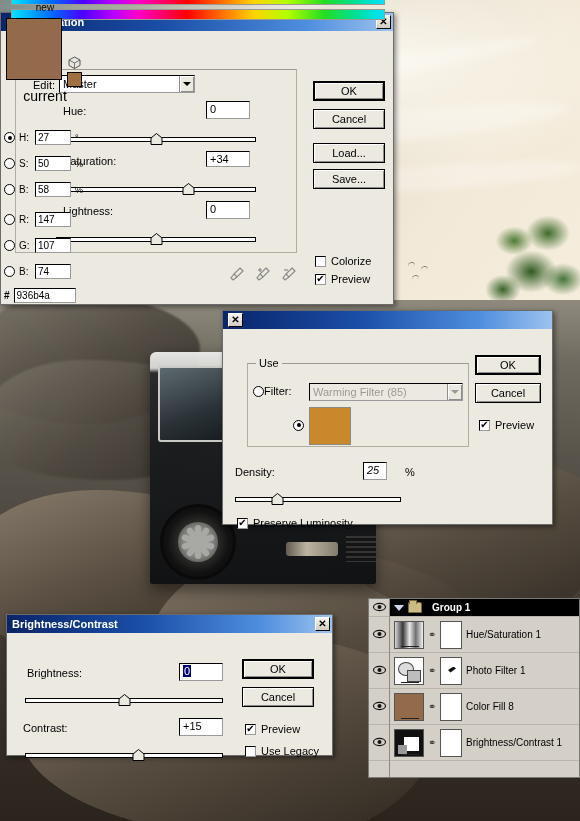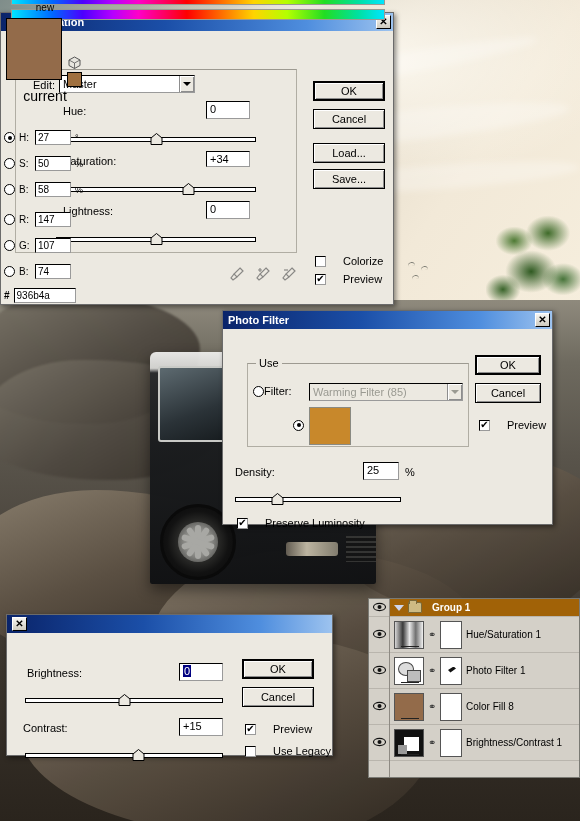--- a/index.html
+++ b/index.html
@@ -180,21 +180,21 @@
   .thumb-svg { position: absolute; top: 0; width: 13px; height: 12px; }
 
   
   .cbx {
     width: 11px; height: 11px; background: #fff;
     border: 1px solid #000; border-right-color: #9a9a9a; border-bottom-color: #9a9a9a;
     display: inline-flex; align-items: center; justify-content: center;
     font-size: 10px; line-height: 1; color: #000;
     vertical-align: -2px;
   }
-  .cbrow { display: flex; align-items: center; gap: 17px; text-align: right; }
+  .cbrow { display: flex; align-items: center; gap: 5px; text-align: right; }
 
   
   .rad {
     width: 11px; height: 11px; border-radius: 50%;
     background: #fff; border: 1px solid #000;
     display: inline-flex; align-items: center; justify-content: center;
   }
   .rad i { width: 4px; height: 4px; border-radius: 50%; background: #000; display: none; }
   .rad.on i { display: block; }
 
@@ -290,21 +290,21 @@
   }
   #rows-col { flex: 1; }
   .layer-row {
     height: 36px; display: flex; align-items: center;
     border-bottom: 1px solid #b9b5ad;
     background: #d4d0c8;
     padding-left: 4px;
     gap: 4px;
   }
   .layer-row.group-row {
-    background: #a16207; color: #fff; font-weight: bold; height: 18px;
+    background: #000000; color: #fff; font-weight: bold; height: 18px;
   }
   .thumb-box {
     width: 30px; height: 28px; border: 1px solid #555; background: #fff;
     position: relative; overflow: hidden;
   }
   .mask-box {
     width: 22px; height: 28px; border: 1px solid #555; background: #fff;
     position: relative;
   }
   .link-ico { width: 8px; text-align: center; font-size: 10px; color: #333; }
@@ -497,21 +497,20 @@
       </div>
 
     <div id="hexrow">
       <span class="lbl" style="font-size:10px;font-weight:bold;">#</span>
       <span class="hexbox">936b4a</span>
     </div>
   </div>
 
   <div class="dialog" id="dlg-photo">
     <div class="titlebar">
-      <span class="ttl">Photo Filter</span>
       <span class="closebtn">✕</span>
     </div>
     <div class="body">
       <div class="group" style="left:24px;top:34px;width:222px;height:84px;">
         <span class="group-title">Use</span>
       </div>
 
       <div style="position:absolute;left:30px;top:56px;display:flex;align-items:center;">
         <span class="rad" id="rad-filter"></span>
         <span class="lbl">Filter:</span>
@@ -525,21 +524,21 @@
 
       <div style="position:absolute;left:30px;top:90px;display:flex;align-items:center;gap:5px;margin-left:40px;">
         <span class="rad on" id="rad-color">
             <i></i>
           </span>
         <span class="lbl">Color:</span>
       </div>
       <div id="pf-swatch" style="position: absolute; left: 86px; top: 78px; width: 42px; height: 38px; border: 1px solid rgb(138, 138, 130); background: rgb(200, 136, 43);"></div>
 
       <div class="lbl" style="position:absolute;left:12px;top:137px;">Density:</div>
-      <div class="num" style="position:absolute;left:140px;top:133px;width:36px;height:18px;">25</div>
+      <div class="num" style="position:absolute;left:140px;top:133px;width:24px;height:18px;font-style:italic;">25</div>
       <div class="lbl" style="position:absolute;left:182px;top:137px;">%</div>
       <div class="slider" style="left:12px;top:164px;width:166px;">
         <div class="track"></div>
         <svg class="thumb-svg" style="left:36px;" viewBox="0 0 13 12">
           <polygon points="6.5,0.5 12,5 12,11.5 1,11.5 1,5" fill="#ece9e1" stroke="#000" stroke-width="1"></polygon>
         </svg>
       </div>
 
       <div class="cbrow" style="position:absolute;left:14px;top:188px;">
         <span class="cbx">✔</span>
@@ -550,20 +549,21 @@
       <div class="btn" style="position:absolute;left:252px;top:54px;width:66px;height:20px;">Cancel</div>
       <div class="cbrow" style="position:absolute;left:256px;top:90px;">
         <span class="cbx">✔</span>
         <span class="lbl">Preview</span>
       </div>
     </div>
   </div>
 
   <div class="dialog" id="dlg-bc">
     <div class="titlebar">
+      <span class="ttl">Brightness/Contrast</span>
       <span class="closebtn">✕</span>
     </div>
     <div class="body">
       <div class="lbl" style="position:absolute;left:20px;top:34px;">Brightness:</div>
       <div class="num" style="position:absolute;left:172px;top:30px;width:44px;height:18px;">
         <span class="hl">0</span>
       </div>
       <div class="slider" style="left:18px;top:61px;width:198px;">
         <div class="track"></div>
         <svg class="thumb-svg" style="left:93px;" viewBox="0 0 13 12">

